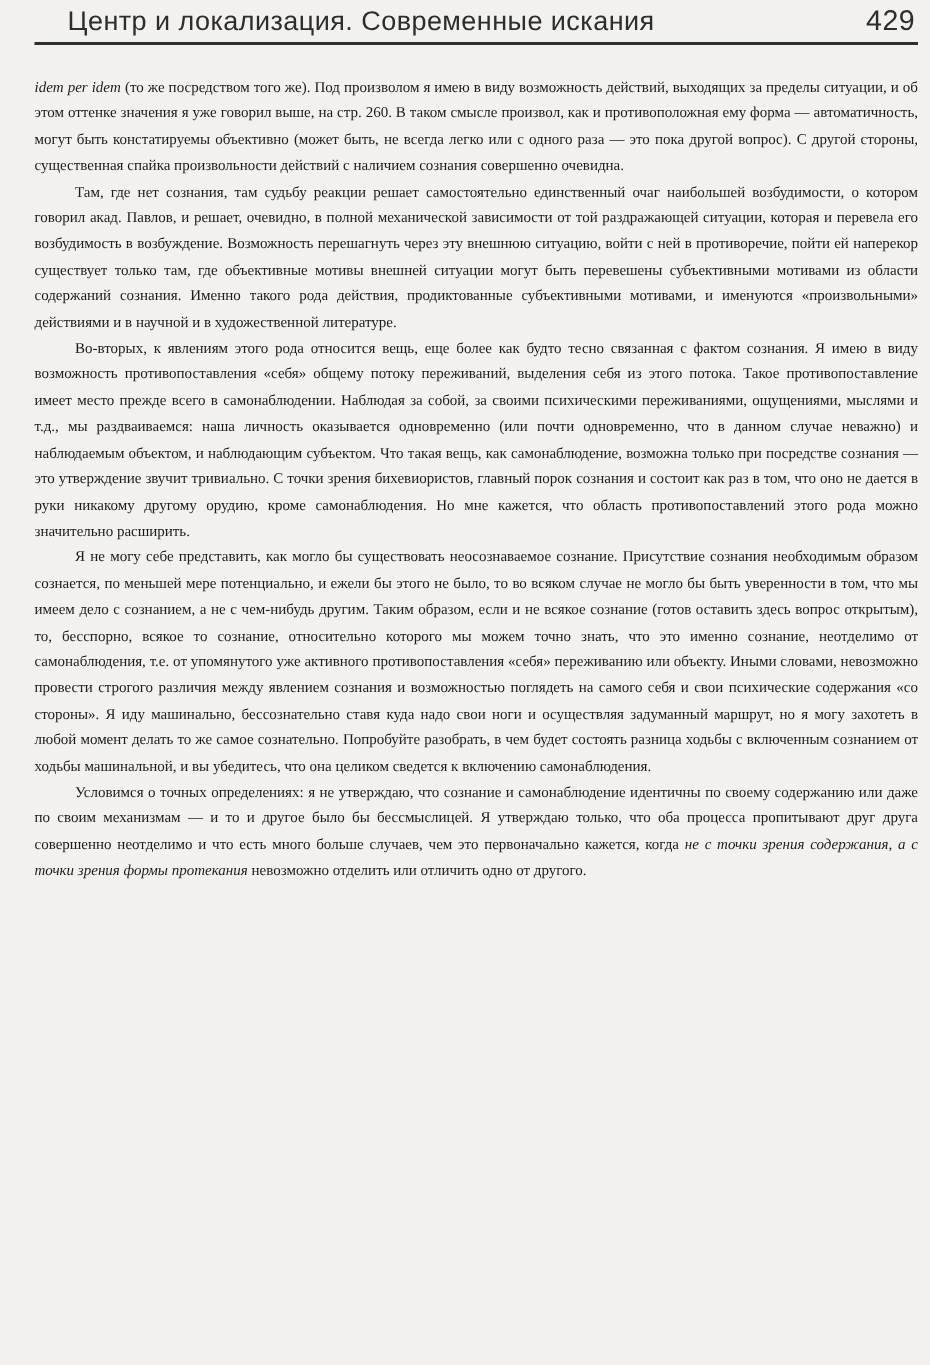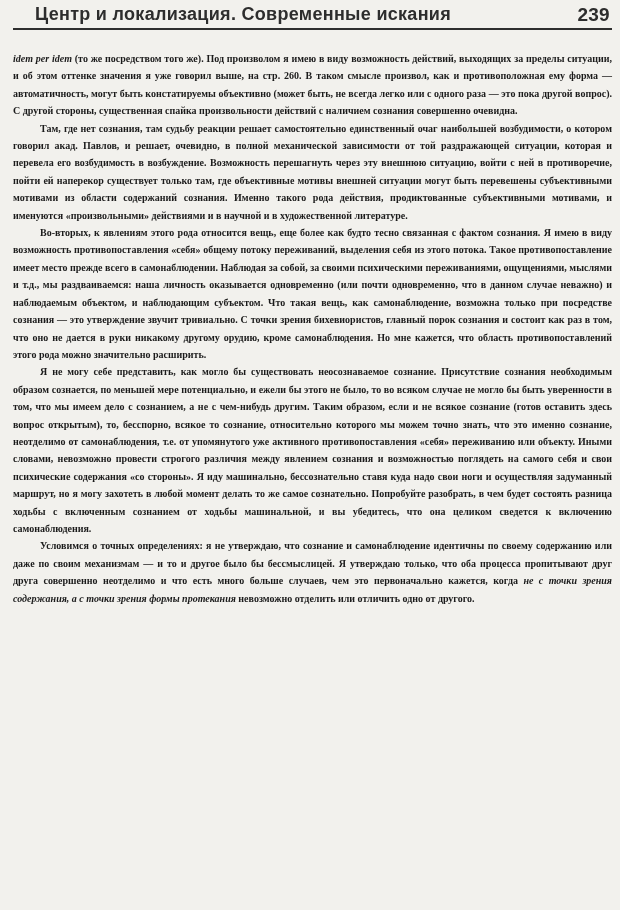--- a/index.html
+++ b/index.html
@@ -11,23 +11,22 @@
     height: 910px;
     background: #f2f1ed;
     font-family: "Liberation Serif", serif;
     color: #1b1b1b;
     overflow: hidden;
   }
   .page {
     box-sizing: border-box;
     width: 620px;
     height: 910px;
-    padding: 4px 8px 0 13px;
+    padding: 4px 8px 0 23px;
     overflow: hidden;
-    font-weight: bold;
   }
   .running-header {
     display: flex;
     justify-content: space-between;
     align-items: flex-end;
     font-family: "Liberation Sans", sans-serif;
     font-size: 18px;
     letter-spacing: 0.3px;
     color: #2d2d2d;
     padding-left: 22px;
@@ -60,21 +59,21 @@
   .italic {
     font-style: italic;
   }
 </style>
 </head>
 <body>
 
 <div class="page">
   <div class="running-header">
     <span class="header-title">Центр и локализация. Современные искания</span>
-    <span class="page-number">239</span>
+    <span class="page-number">429</span>
   </div>
   <div class="header-rule"></div>
   <div class="page-body">
       <p><span class="italic">idem per idem</span><span> (то же посредством того же). Под произволом я имею в виду возможность действий, выходящих за пределы ситуации, и об этом оттенке значения я уже говорил выше, на стр. 260. В таком смысле произвол, как и противоположная ему форма — автоматичность, могут быть констатируемы объективно (может быть, не всегда легко или с одного раза — это пока другой вопрос). С другой стороны, существенная спайка произвольности действий с наличием сознания совершенно очевидна.</span></p>
       <p class="indent"><span>Там, где нет сознания, там судьбу реакции решает самостоятельно единственный очаг наибольшей возбудимости, о котором говорил акад. Павлов, и решает, очевидно, в полной механической зависимости от той раздражающей ситуации, которая и перевела его возбудимость в возбуждение. Возможность перешагнуть через эту внешнюю ситуацию, войти с ней в противоречие, пойти ей наперекор существует только там, где объективные мотивы внешней ситуации могут быть перевешены субъективными мотивами из области содержаний сознания. Именно такого рода действия, продиктованные субъективными мотивами, и именуются «произвольными» действиями и в научной и в художественной литературе.</span></p>
       <p class="indent"><span>Во-вторых, к явлениям этого рода относится вещь, еще более как будто тесно связанная с фактом сознания. Я имею в виду возможность противопоставления «себя» общему потоку переживаний, выделения себя из этого потока. Такое противопоставление имеет место прежде всего в самонаблюдении. Наблюдая за собой, за своими психическими переживаниями, ощущениями, мыслями и т.д., мы раздваиваемся: наша личность оказывается одновременно (или почти одновременно, что в данном случае неважно) и наблюдаемым объектом, и наблюдающим субъектом. Что такая вещь, как самонаблюдение, возможна только при посредстве сознания — это утверждение звучит тривиально. С точки зрения бихевиористов, главный порок сознания и состоит как раз в том, что оно не дается в руки никакому другому орудию, кроме самонаблюдения. Но мне кажется, что область противопоставлений этого рода можно значительно расширить.</span></p>
       <p class="indent"><span>Я не могу себе представить, как могло бы существовать неосознаваемое сознание. Присутствие сознания необходимым образом сознается, по меньшей мере потенциально, и ежели бы этого не было, то во всяком случае не могло бы быть уверенности в том, что мы имеем дело с сознанием, а не с чем-нибудь другим. Таким образом, если и не всякое сознание (готов оставить здесь вопрос открытым), то, бесспорно, всякое то сознание, относительно которого мы можем точно знать, что это именно сознание, неотделимо от самонаблюдения, т.е. от упомянутого уже активного противопоставления «себя» переживанию или объекту. Иными словами, невозможно провести строгого различия между явлением сознания и возможностью поглядеть на самого себя и свои психические содержания «со стороны». Я иду машинально, бессознательно ставя куда надо свои ноги и осуществляя задуманный маршрут, но я могу захотеть в любой момент делать то же самое сознательно. Попробуйте разобрать, в чем будет состоять разница ходьбы с включенным сознанием от ходьбы машинальной, и вы убедитесь, что она целиком сведется к включению самонаблюдения.</span></p>
       <p class="indent"><span>Условимся о точных определениях: я не утверждаю, что сознание и самонаблюдение идентичны по своему содержанию или даже по своим механизмам — и то и другое было бы бессмыслицей. Я утверждаю только, что оба процесса пропитывают друг друга совершенно неотделимо и что есть много больше случаев, чем это первоначально кажется, когда </span><span class="italic">не с точки зрения содержания, а с точки зрения формы протекания</span><span> невозможно отделить или отличить одно от другого.</span></p>
     </div>
 </div>

